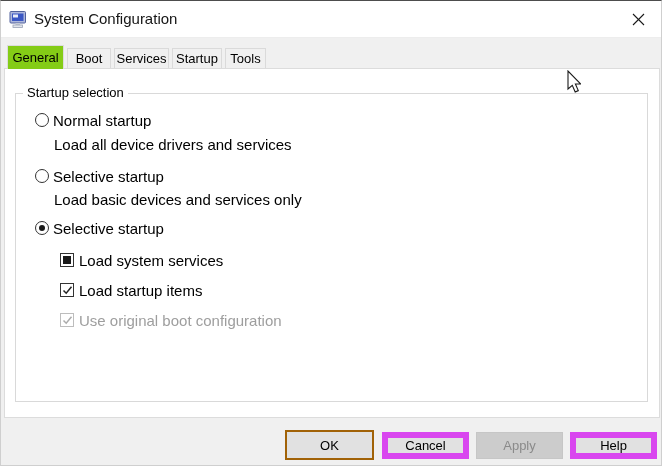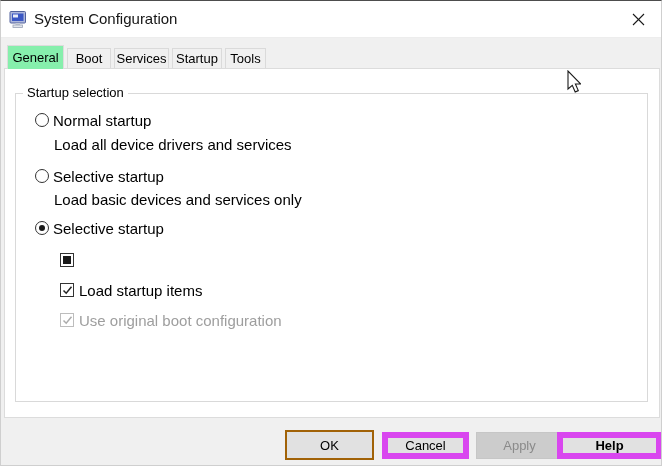--- a/index.html
+++ b/index.html
@@ -10,21 +10,21 @@
     border:1px solid #cfcfcf; border-top:1px solid #4d4d4d;
     color:#000;
   }
   
   .titlebar { position:absolute; left:0; top:0; width:100%; height:37px; background:#ffffff; border-bottom:1px solid #ededed; }
   .app-icon { position:absolute; left:8px; top:9px; width:19px; height:19px; }
   .title { position:absolute; left:33px; top:9px; font-size:15px; color:#151515; }
   .close-btn { position:absolute; right:0; top:0; width:45px; height:36px; display:flex; align-items:center; justify-content:center; }
   
   .tab { position:absolute; display:flex; align-items:center; justify-content:center; font-size:13px; }
-  .tab.active { top:44px; height:24px; background:#86efac; border:1px solid #dcdcdc; border-bottom:none; z-index:3; }
+  .tab.active { top:44px; height:24px; background:#84cc16; border:1px solid #dcdcdc; border-bottom:none; z-index:3; }
   .tab.inactive { top:47px; height:20px; background:#f0f0f0; border:1px solid #dadada; border-bottom:none; z-index:1; }
   
   .panel { position:absolute; left:3px; top:67px; width:656px; height:350px; background:#ffffff; border:1px solid #dcdcdc; z-index:2; }
   .groupbox { position:absolute; left:14px; top:92px; width:633px; height:309px; border:1px solid #d9d9d9; z-index:3; }
   .group-label { position:absolute; left:22px; top:84px; background:#ffffff; padding:0 4px; font-size:13px; z-index:4; }
   .lbl { position:absolute; font-size:15px; color:#000; z-index:4; white-space:nowrap; }
   .lbl.dim { color:#9e9e9e; }
   
   .radio { position:absolute; width:14px; height:14px; border:1px solid #333; border-radius:50%; background:#fff; z-index:4; }
   .radio.sel::after { content:""; position:absolute; left:3px; top:3px; width:6px; height:6px; border-radius:50%; background:#1a1a1a; }
@@ -78,37 +78,38 @@
   <div class="radio" style="left:34px; top:168px;"></div>
   <span class="lbl" style="left:52px; top:167px;">Selective startup</span>
   <span class="lbl" style="left:53px; top:190px;">Load basic devices and services only</span>
 
   <div class="radio sel" style="left:34px; top:220px;"></div>
   <span class="lbl" style="left:52px; top:219px;">Selective startup</span>
 
   <div class="check" style="left:59px; top:252px;">
     <div class="inner-sq"></div>
   </div>
+  <span class="lbl" style="left:78px; top:251px;">Load system services</span>
 
   <div class="check" style="left:59px; top:282px;">
     <svg width="11" height="11" viewBox="0 0 11 11">
       <polyline points="1.5,5.5 4.2,8.2 9.5,1.8" fill="none" stroke="#222" stroke-width="1.5"></polyline>
     </svg>
   </div>
   <span class="lbl" style="left:78px; top:281px;">Load startup items</span>
 
   <div class="check dim" style="left:59px; top:312px;">
     <svg width="11" height="11" viewBox="0 0 11 11">
       <polyline points="1.5,5.5 4.2,8.2 9.5,1.8" fill="none" stroke="#ababab" stroke-width="1.5"></polyline>
     </svg>
   </div>
   <span class="lbl dim" style="left:78px; top:311px;">Use original boot configuration</span>
 
   <div class="btn default" style="left:284px; top:429px; width:89px;">OK</div>
   <div class="btn" style="left:381px; top:431px; width:87px;">Cancel</div>
   <div class="btn disabled" style="left:475px; top:431px; width:87px;">Apply</div>
-  <div class="btn" style="left:556px; top:431px; width:105px;font-weight:bold;">Help</div>
+  <div class="btn" style="left:569px; top:431px; width:87px;">Help</div>
 
   <svg class="cursor" width="18" height="24" viewBox="0 0 18 24">
     <polygon points="5,1 5,19 9.3,15.3 12.2,22 15.3,20.6 12.4,14 17.8,14" fill="#ffffff" stroke="#1a1a1a" stroke-width="1.1"></polygon>
   </svg>
 
 </div>
 
 </body></html>

